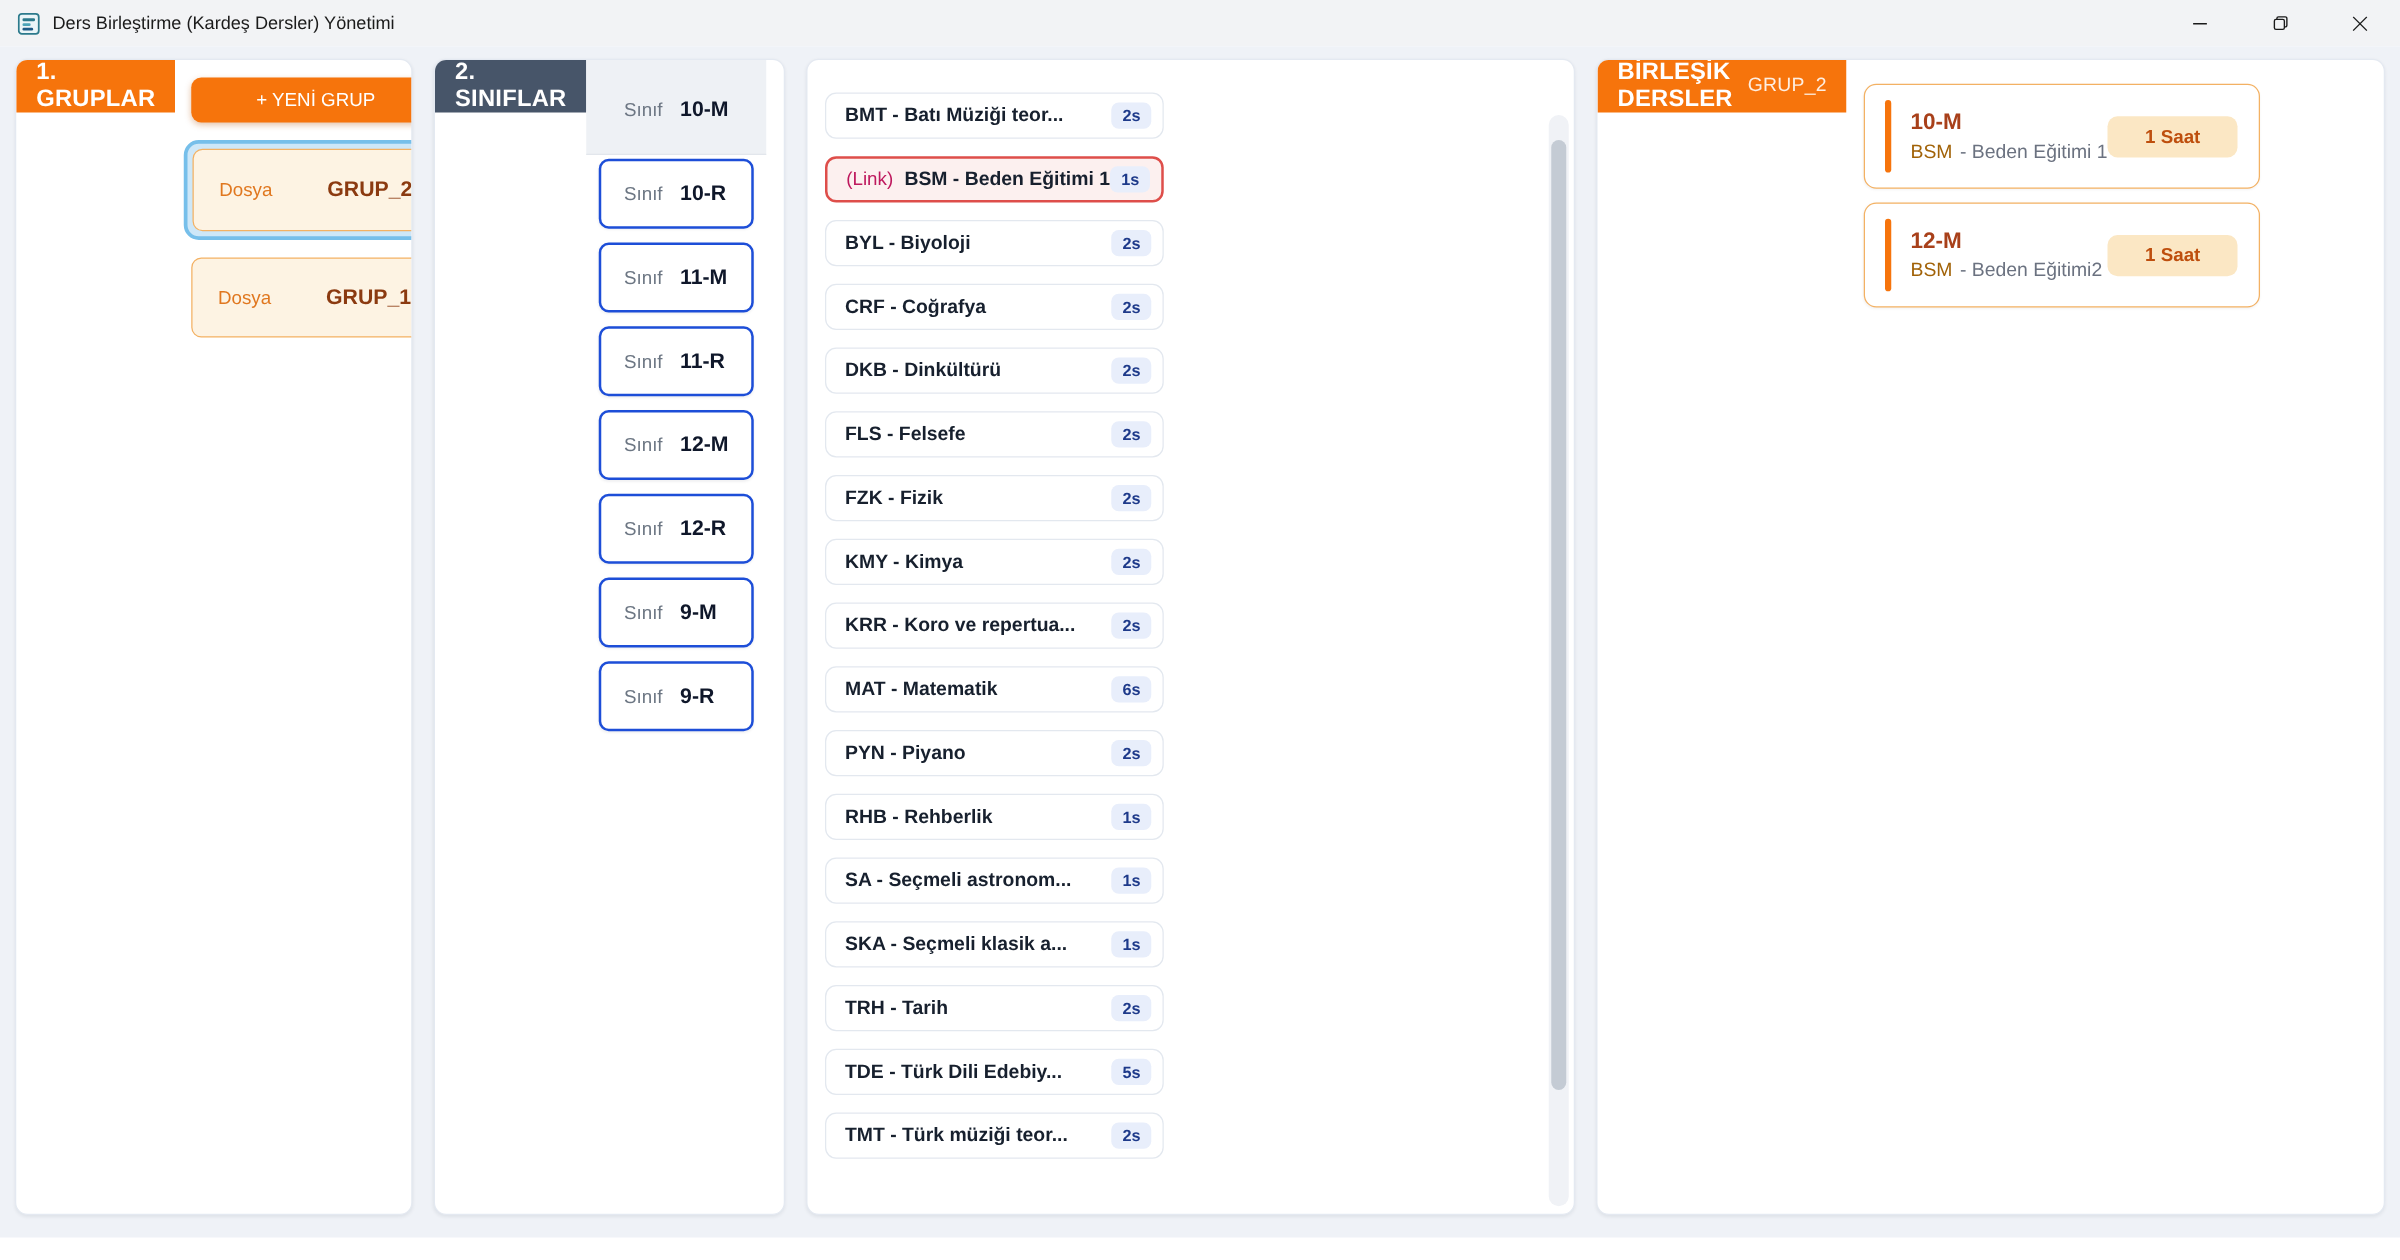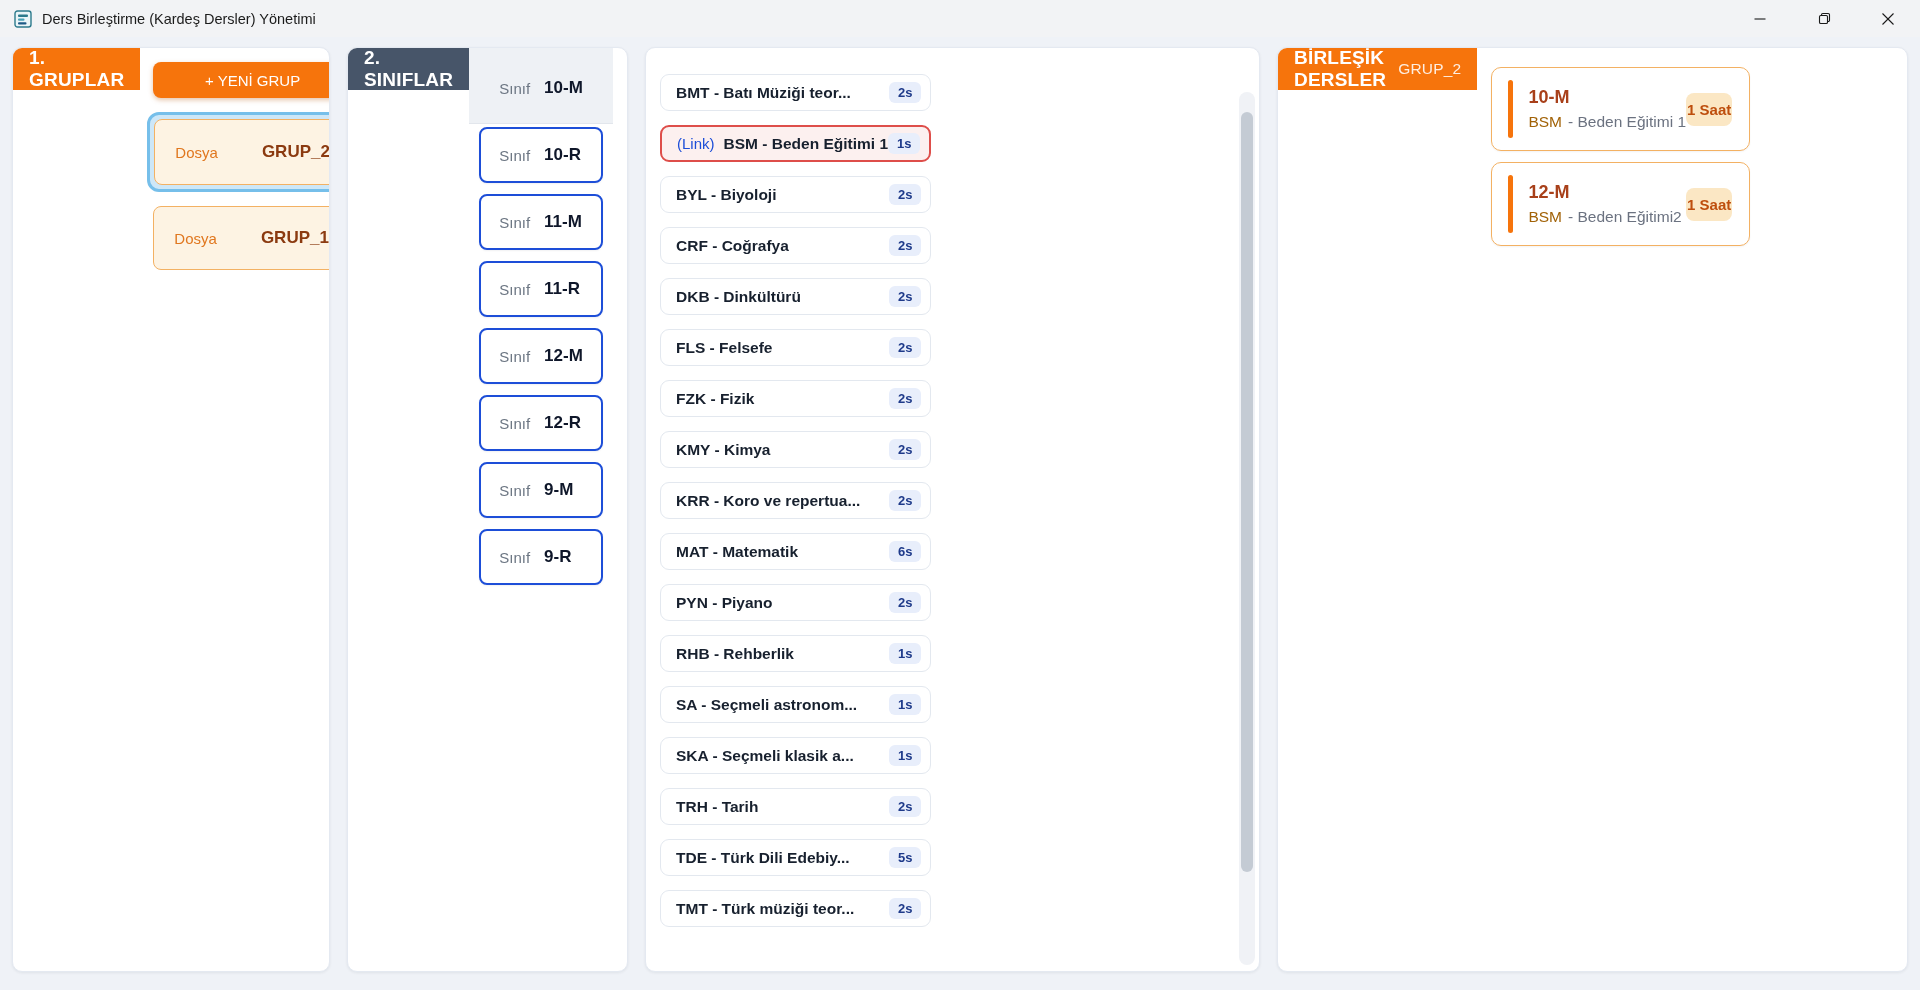--- a/index.html
+++ b/index.html
@@ -126,21 +126,21 @@
     border-radius:9px;
     display:flex; align-items:center;
     padding:0 9px 0 15px;
     margin-bottom:14px;
     cursor:grab;
   }
   .course-row.linked {
     background:#FCF0EF;
     border:2px solid #DE4E4A;
   }
-  .course-prefix { color:#1d4ed8; font-size:15px; margin-right:9px; }
+  .course-prefix { color:#be185d; font-size:15px; margin-right:9px; }
   .course-name   { color:#17202E; font-weight:bold; font-size:15.5px; white-space:nowrap; }
   .hour-badge {
     margin-left:auto;
     background:#E8EEFB; color:#1E3A8A;
     font-weight:bold; font-size:13px;
     padding:3px 9px; border-radius:6px;
     text-align:center;
   }
 
   .scrollbar-track {
@@ -171,21 +171,21 @@
     margin-left:16px;
   }
   .merged-text { margin-left:15px; display:flex; flex-direction:column; gap:5px; }
   .merged-class { color:#A8401A; font-weight:bold; font-size:18px; }
   .merged-line  { font-size:15.5px; color:#6B7280; display:flex; gap:6px; align-items:baseline; }
   .merged-code  { color:#a16207; font-weight:normal; }
   .merged-duration {
     margin-left:auto; margin-right:17px;
     background:#FBE7C4; color:#BE4E0D;
     font-weight:bold; font-size:15px;
-    padding:8px 1px; border-radius:8px;
+    padding:8px 30px; border-radius:8px;
     white-space:nowrap;
   }
 </style>
 </head>
 <body>
 
 <div class="titlebar">
   <span class="app-icon">
     <svg width="18" height="18" viewBox="0 0 18 18">
       <rect x="1" y="1" width="16" height="16" rx="2.5" fill="#EAF5F8" stroke="#2C7A8C" stroke-width="1.4"></rect>

